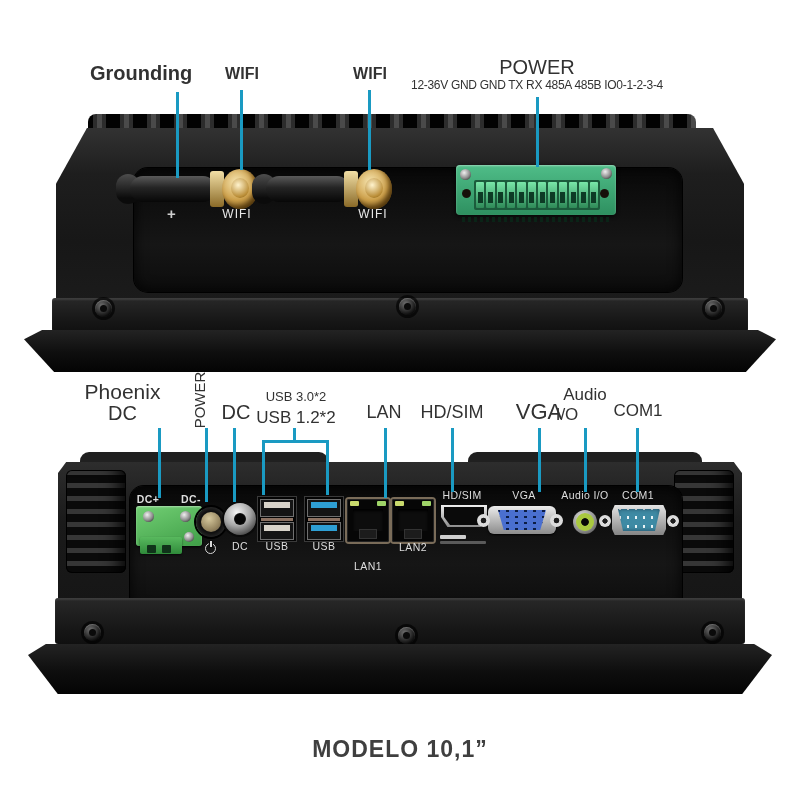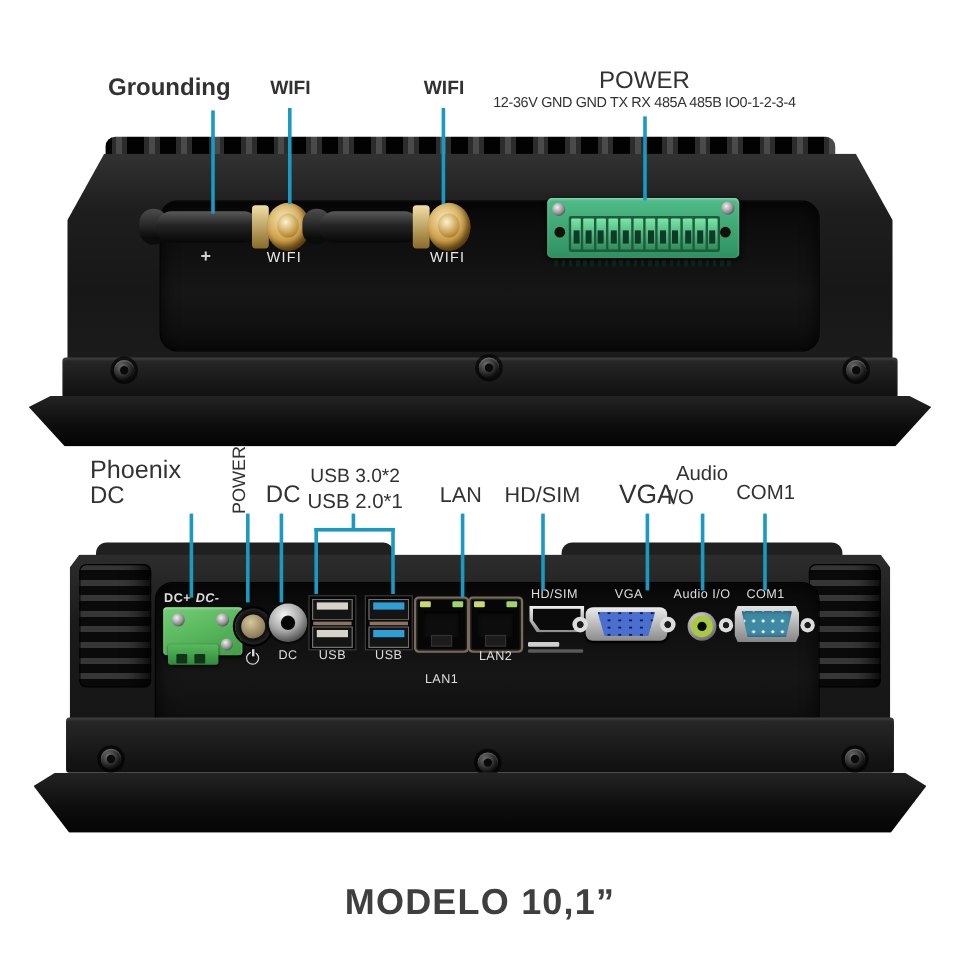--- a/index.html
+++ b/index.html
@@ -3,21 +3,21 @@
 <meta charset="utf-8">
 <style>
   html,body{margin:0;padding:0;background:#fff;}
   .stage{position:relative;width:800px;height:800px;background:#ffffff;overflow:hidden;
          font-family:"Liberation Sans",sans-serif;}
 
   
   .callout{position:absolute;color:var(--callout-text,#333);line-height:1.05;z-index:45;}
   .c-bold{font-weight:700;}
   .c-center{text-align:center;}
-  .c-right{text-align:left;}
+  .c-right{text-align:center;}
   .nowrap{white-space:nowrap;}
 
   
   .leader{position:absolute;width:3px;background:var(--leader-line,#1a9ac2);z-index:40;}
   .leader-h{position:absolute;height:3px;background:var(--leader-line,#1a9ac2);z-index:40;}
 
   
   .serration{position:absolute;left:88px;top:114px;width:608px;height:36px;border-radius:8px 8px 0 0;
     background:repeating-linear-gradient(90deg,#020202 0 5px,#2c2c2c 5px 9px,#4a4a4a 9px 14px,#2c2c2c 14px 18px,#020202 18px 27px);}
   .housing-top{position:absolute;left:56px;top:128px;width:688px;height:174px;
@@ -136,21 +136,21 @@
   .com-insert{position:absolute;left:618px;top:509px;width:42px;height:22px;
     background-color:var(--com-teal,#3e8aa4);
     background-image:radial-gradient(#eaf5f8 1.2px,rgba(0,0,0,0) 1.4px);
     background-size:8px 9px;background-position:6px 4px;
     clip-path:polygon(0 0,100% 0,88% 100%,12% 100%);box-shadow:inset 0 0 4px rgba(0,0,20,.5);}
 
   .plabel{position:absolute;color:#dedede;font-size:10.5px;text-align:center;letter-spacing:.4px;z-index:12;}
   .plabel-b{font-weight:700;}
 
   .model-title{position:absolute;left:0;top:736px;width:800px;text-align:center;
-    font-size:30px;font-weight:700;letter-spacing:1px;color:#3f3f3f;}
+    font-size:23px;font-weight:700;letter-spacing:1px;color:#3f3f3f;}
 </style>
 </head>
 <body>
 
 <div class="stage">
 
   <div>
 
     <div class="callout c-bold" style="left:90px;top:63px;width:118px;font-size:20px;">Grounding</div>
     <div class="callout c-center" style="left:210px;top:66px;width:64px;font-size:16px;font-weight:600;">WIFI</div>
@@ -214,22 +214,22 @@
     <div class="screw" style="left:705px;top:300px;"></div>
     <div class="lip" style="left:24px;top:330px;width:752px;"></div>
   </div>
 
   <div>
 
     <div class="callout c-right" style="left:75px;top:381px;width:95px;font-size:21px;">Phoenix</div>
     <div class="callout c-right" style="left:75px;top:403px;width:95px;font-size:20px;">DC</div>
     <div class="callout c-center" style="left:170px;top:390px;width:64px;height:20px;font-size:15px;transform:rotate(-90deg);">POWER</div>
     <div class="callout c-center" style="left:214px;top:402px;width:44px;font-size:20px;">DC</div>
-    <div class="callout c-center nowrap" style="left:250px;top:390px;width:92px;font-size:16px;">USB 3.0*2</div>
-    <div class="callout c-center nowrap" style="left:250px;top:409px;width:92px;font-size:17px;">USB 2.0*1</div>
+    <div class="callout c-center nowrap" style="left:250px;top:390px;width:92px;font-size:13px;">USB 3.0*2</div>
+    <div class="callout c-center nowrap" style="left:250px;top:409px;width:92px;font-size:17px;">USB 1.2*2</div>
     <div class="callout c-center" style="left:361px;top:403px;width:46px;font-size:18px;">LAN</div>
     <div class="callout c-center" style="left:419px;top:403px;width:66px;font-size:18px;">HD/SIM</div>
     <div class="callout c-center" style="left:513px;top:400px;width:52px;font-size:22px;">VGA</div>
     <div class="callout c-center" style="left:562px;top:386px;width:46px;font-size:17px;">Audio</div>
     <div class="callout c-center" style="left:544px;top:406px;width:46px;font-size:17px;">I/O</div>
     <div class="callout c-center" style="left:609px;top:402px;width:58px;font-size:17px;">COM1</div>
 
     <div class="leader" style="left:158px;top:428px;height:70px;"></div>
     <div class="leader" style="left:205px;top:428px;height:74px;"></div>
     <div class="leader" style="left:233px;top:428px;height:74px;"></div>
@@ -245,21 +245,21 @@
 
     <div class="bump" style="left:80px;width:248px;"></div>
     <div class="bump" style="left:468px;width:234px;"></div>
     <div class="housing-bot"></div>
     <div class="fins" style="left:66px;"></div>
     <div class="fins" style="left:674px;"></div>
     <div class="iopanel" style="left:130px;top:486px;width:552px;height:126px;"></div>
 
     <div>
       <div class="plabel plabel-b" style="left:133px;top:493px;width:30px;">DC+</div>
-      <div class="plabel plabel-b" style="left:158px;top:493px;width:30px;font-style:italic;">DC-</div>
+      <div class="plabel plabel-b" style="left:176px;top:493px;width:30px;">DC-</div>
       <div class="phx-body"></div>
       <div class="phx-plug"></div>
       <div class="pslot" style="left:147px;top:545px;"></div>
       <div class="pslot" style="left:162px;top:545px;"></div>
       <div class="mscrew" style="left:143px;top:511px;"></div>
       <div class="mscrew" style="left:180px;top:511px;"></div>
       <div class="mscrew" style="left:184px;top:532px;width:10px;height:10px;"></div>
     </div>
 
     <div>

